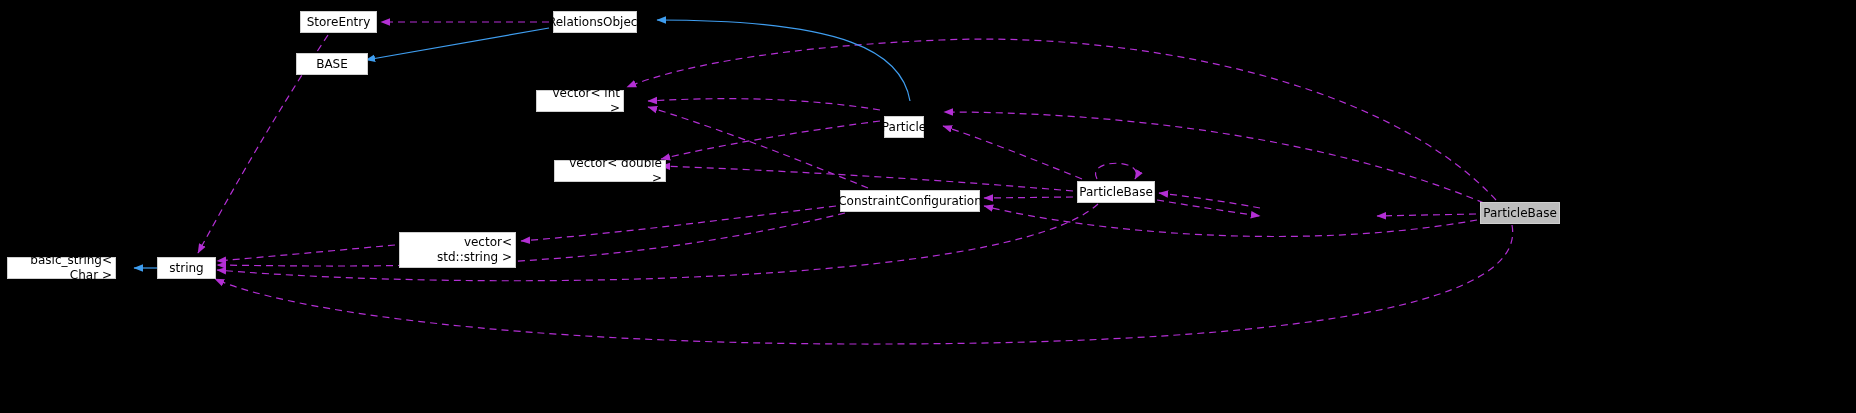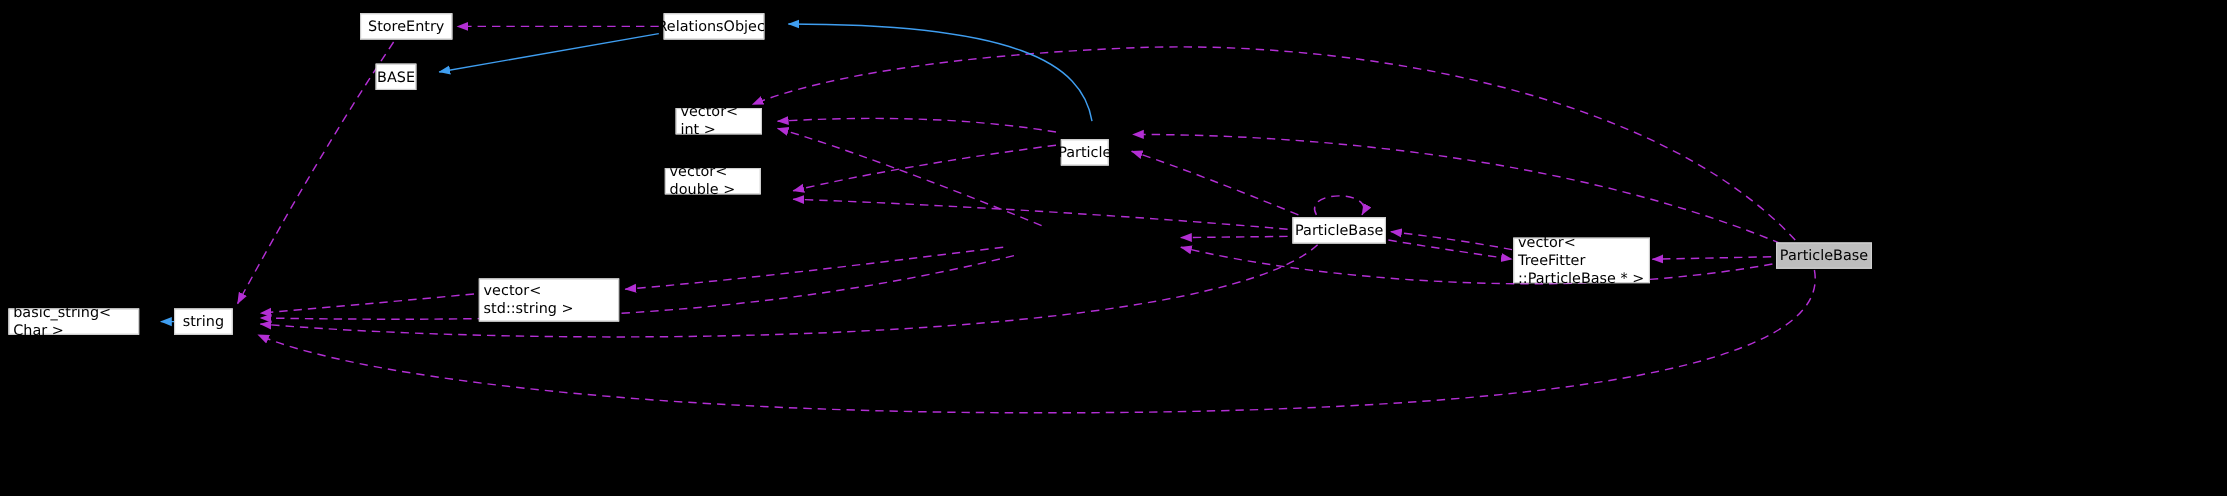--- a/index.html
+++ b/index.html
@@ -19,21 +19,21 @@
   }
   .edges{position:absolute;left:0;top:0;}
   .e{fill:none;stroke-width:1.2px;}
   .ed{stroke:var(--edge_dashed);stroke-dasharray:7 5;}
   .eb{stroke:var(--edge_solid);}
   .f-d{fill:var(--edge_dashed);}
   .f-b{fill:var(--edge_solid);}
   .node{
     position:absolute;box-sizing:border-box;
     display:flex;align-items:center;justify-content:center;
-    text-align:left;white-space:pre-line;
+    text-align:right;white-space:pre-line;
     background:var(--node_fill);color:var(--node_text);
     border:1px solid var(--node_border);
     font-size:12px;line-height:1.25;padding:1px 3px;
     cursor:pointer;
   }
   .node.selected{background:var(--selected_node_fill);}
 </style>
 </head>
 <body>
 
@@ -70,25 +70,24 @@
     <path class="e ed" d="M 1496,200 C 1380,75 1120,32 940,40 C 800,46 690,62 627,87" marker-end="url(#m-d)"></path>
     <path class="e ed" d="M 395,245 C 330,251 275,256 217,261" marker-end="url(#m-d)"></path>
 
     <path class="e eb" d="M 549,28 C 480,40 420,50 366,60" marker-end="url(#m-b)"></path>
     <path class="e eb" d="M 910,101 C 902,52 845,20 657,20" marker-end="url(#m-b)"></path>
     <path class="e eb" d="M 159,268 L 134,268" marker-end="url(#m-b)"></path>
   </svg>
 
   <div class="node" style="left:300px;top:11px;width:77px;height:22px">StoreEntry</div>
   <div class="node" style="left:553px;top:11px;width:84px;height:22px">RelationsObject</div>
-  <div class="node" style="left:313px;top:53px;width:34px;height:22px">BASE</div>
-  <div class="node" style="left:563px;top:90px;width:72px;height:22px">vector&lt; int &gt;</div>
+  <div class="node" style="left:296px;top:53px;width:72px;height:22px">BASE</div>
+  <div class="node" style="left:536px;top:90px;width:88px;height:22px">vector&lt; int &gt;</div>
   <div class="node" style="left:884px;top:116px;width:40px;height:22px">Particle</div>
-  <div class="node" style="left:554px;top:140px;width:80px;height:22px">vector&lt; double &gt;</div>
+  <div class="node" style="left:554px;top:160px;width:112px;height:22px">vector&lt; double &gt;</div>
+  <div class="node" style="left:840px;top:190px;width:140px;height:22px">ConstraintConfiguration</div>
   <div class="node" style="left:1077px;top:181px;width:78px;height:22px">ParticleBase</div>
-  <div class="node" style="left:1261px;top:198px;width:114px;height:38px">vector&lt; TreeFitter
-::ParticleBase * &gt;</div>
   <div class="node selected" style="left:1480px;top:202px;width:80px;height:22px">ParticleBase</div>
   <div class="node" style="left:399px;top:232px;width:117px;height:36px">vector&lt; std::string &gt;</div>
   <div class="node" style="left:7px;top:257px;width:109px;height:22px">basic_string&lt; Char &gt;</div>
-  <div class="node" style="left:145px;top:257px;width:49px;height:22px">string</div>
+  <div class="node" style="left:157px;top:257px;width:59px;height:22px">string</div>
 
 </div>
 
 </body></html>

